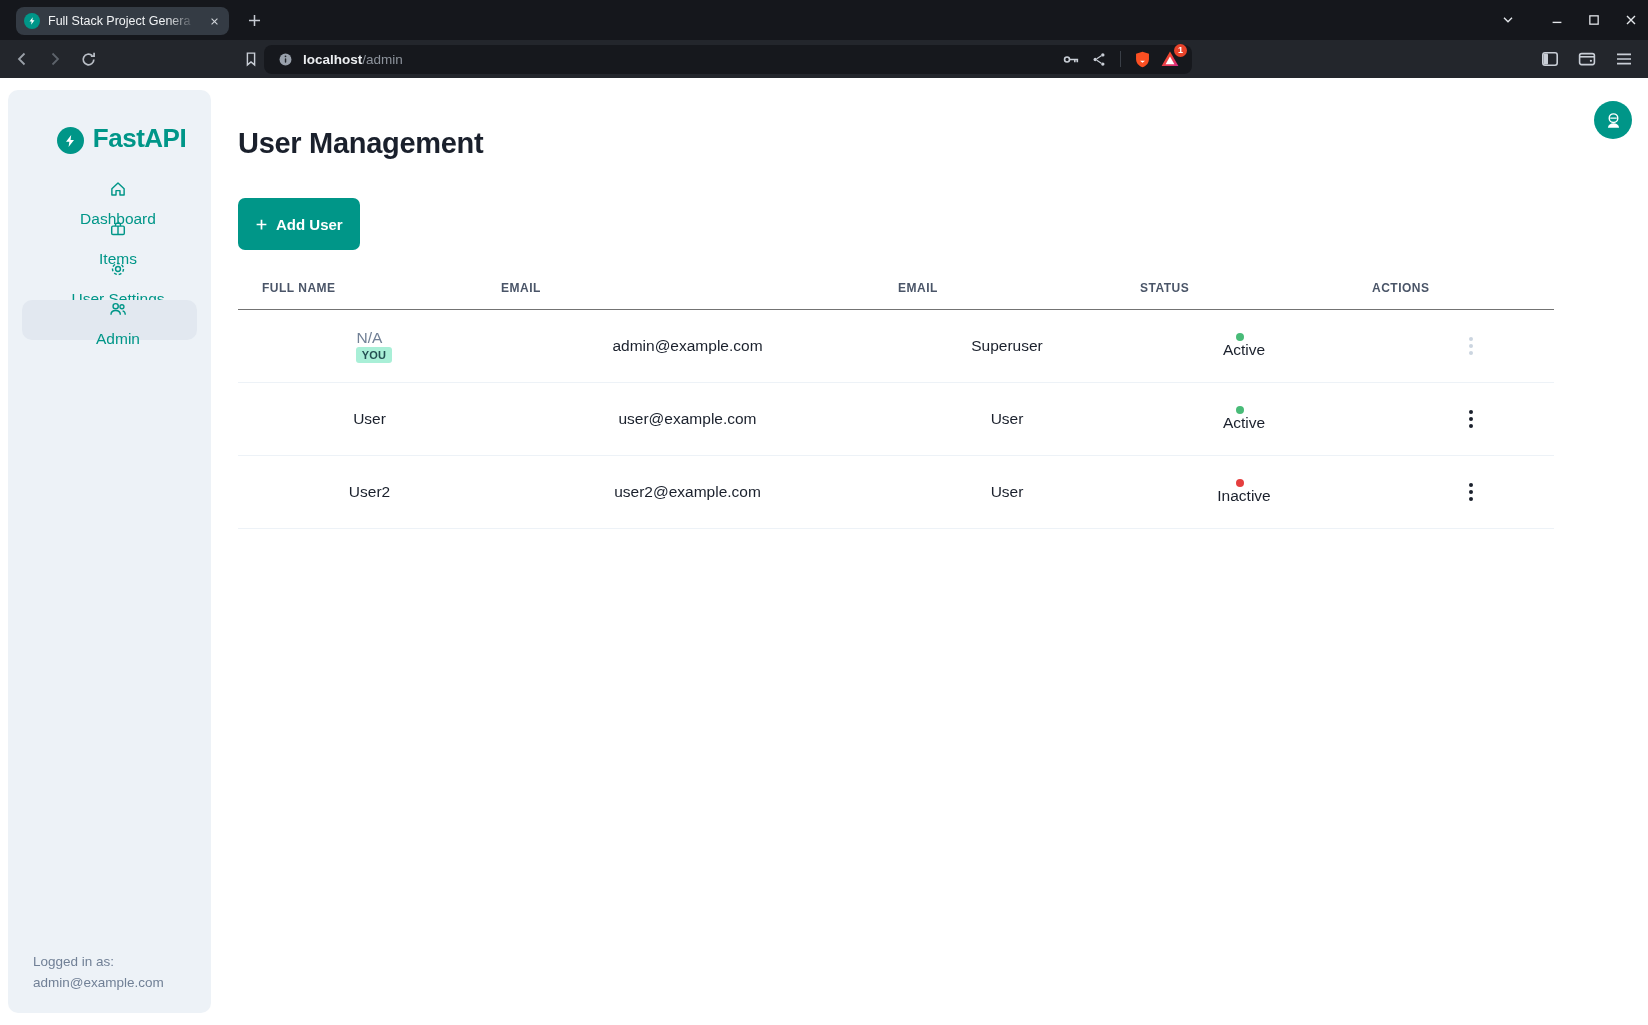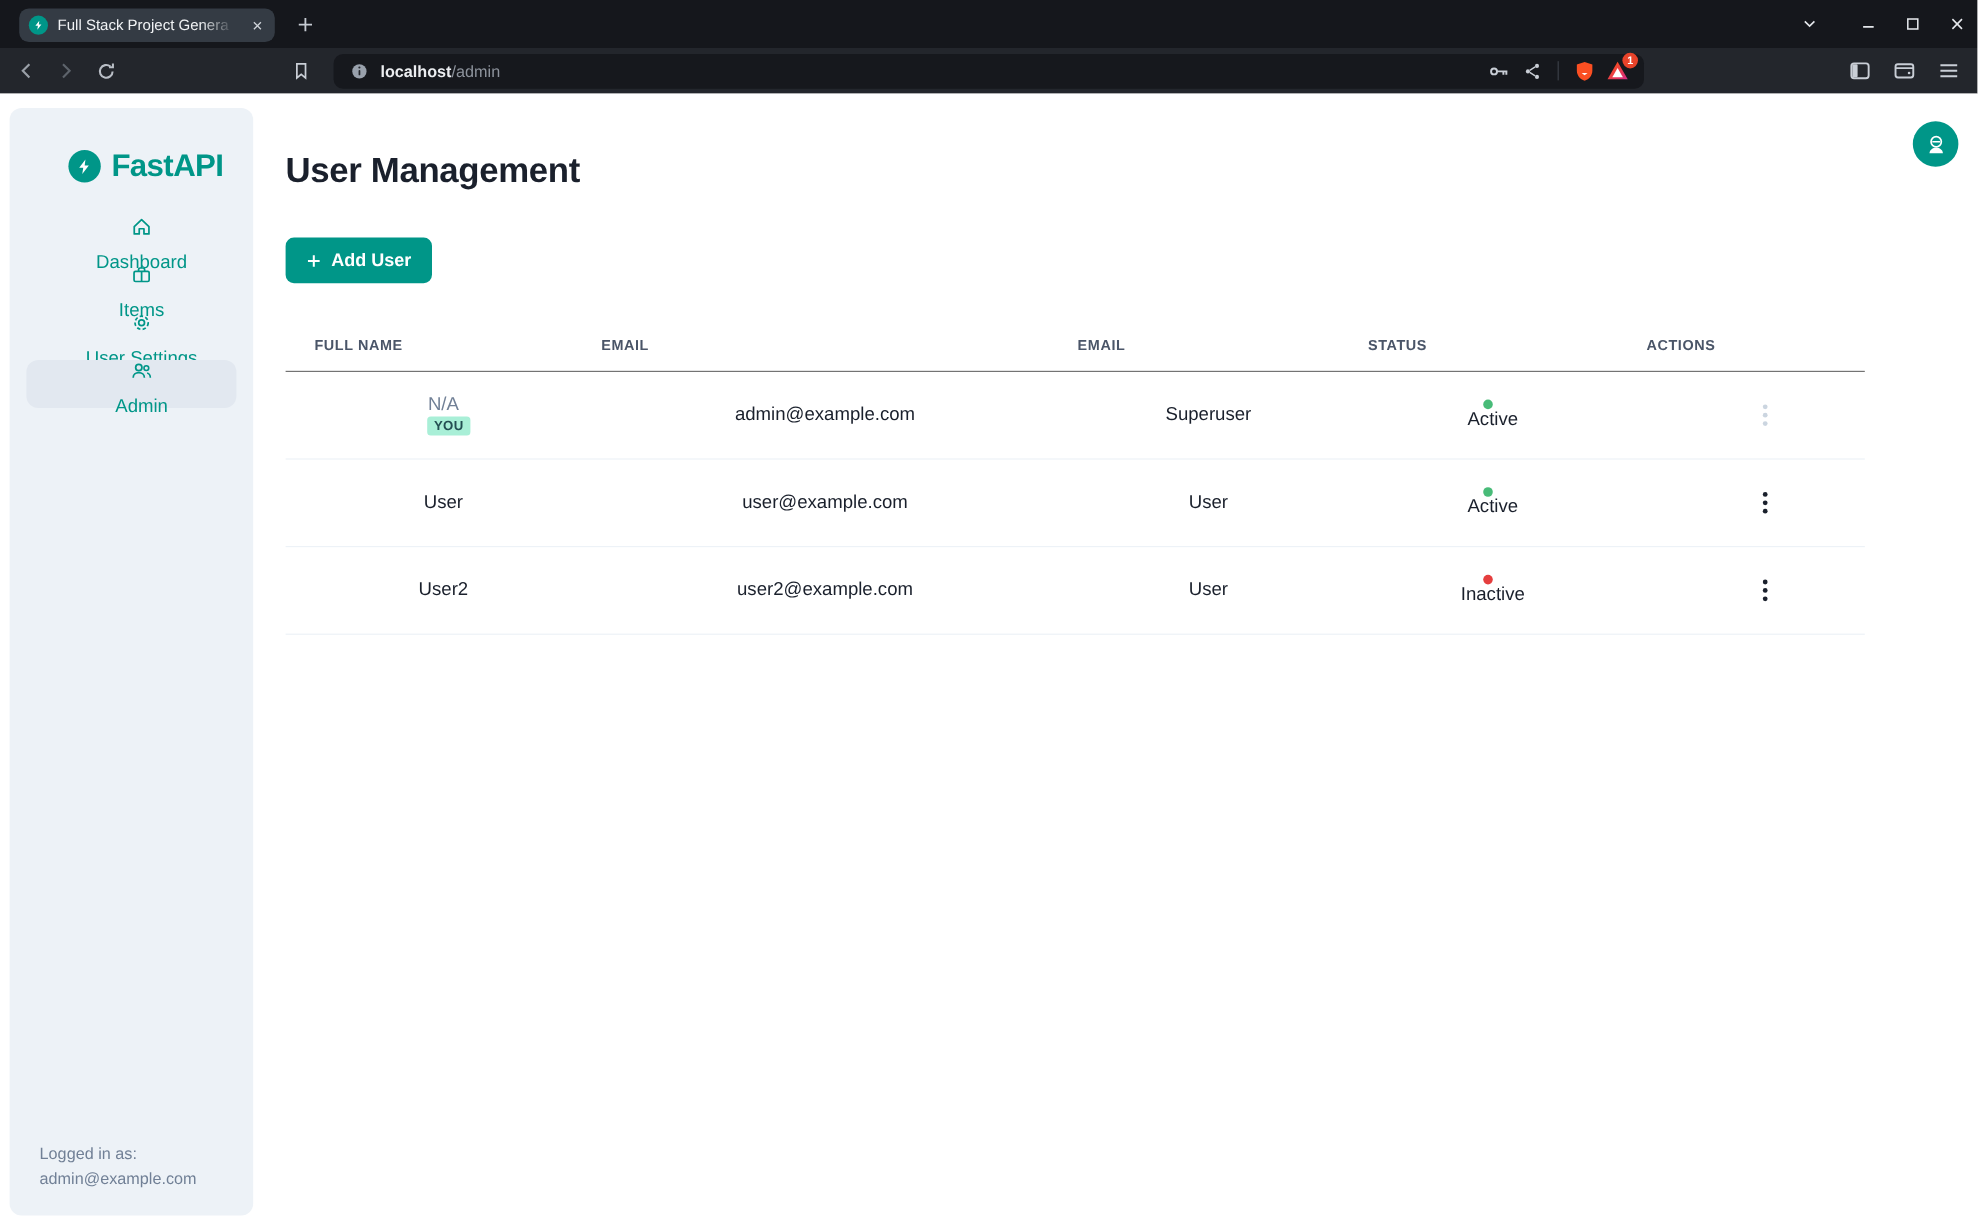--- a/index.html
+++ b/index.html
@@ -19,58 +19,58 @@
   .new-tab { position:absolute; left:243px; top:9px; width:22px; height:22px; }
   .win-controls { position:absolute; right:8px; top:0; height:40px; display:flex; align-items:center; gap:19px; }
   .win-controls .icon-btn { width:18px; height:18px; }
   .wc-chevron { margin-right:12px; }
 
   .toolbar { position:absolute; left:0; top:40px; width:1648px; height:38px; background:#23262c;
              display:flex; align-items:center; }
   .nav-btns { display:flex; align-items:center; gap:13px; padding-left:12px; }
   .nav-btns .icon-btn { width:20px; height:20px; }
   .bookmark-btn { margin-left:143px; width:20px; height:20px; }
-  .url-bar { margin-left:17px; width:1092px; height:29px; background:#16181d; border-radius:8px;
+  .url-bar { margin-left:3px; width:928px; height:29px; background:#16181d; border-radius:8px;
              display:flex; align-items:center; padding:0 11px; gap:8px; cursor:text; }
   .url-text { font-size:13.5px; white-space:nowrap; }
   .url-host { color:#eceef1; font-weight:700; }
   .url-path { color:#8d939c; }
   .url-spacer { flex:1; }
   .url-bar .icon-btn { width:20px; height:20px; }
   .url-divider { width:1px; height:16px; background:#3a3f47; margin:0 3px; }
   .rewards-wrap { position:relative; width:21px; height:20px; }
   .rewards-badge { position:absolute; top:-5px; right:-6px; min-width:13px; height:13px; border-radius:7px;
                    background:#e8432a; color:#fff; font-size:9px; font-weight:700; line-height:13px;
                    text-align:center; padding:0 2px; }
   .toolbar-right { margin-left:auto; display:flex; align-items:center; gap:17px; padding-right:14px; }
   .toolbar-right .icon-btn { width:20px; height:20px; }
 
   
   .content { position:absolute; left:0; top:78px; width:1648px; height:947px; background:#fff; }
 
   .sidebar { position:absolute; left:8px; top:12px; bottom:12px; width:203px;
              background:#EDF2F7; border-radius:10px; }
-  .brand { margin-top:33px; display:flex; align-items:center; justify-content:center; gap:9px;padding-left:24px; }
+  .brand { margin-top:33px; display:flex; align-items:flex-end; justify-content:center; gap:9px;padding-left:24px; }
   .brand-logo { width:27px; height:27px; border-radius:50%; background:#009688; display:flex;
                 align-items:center; justify-content:center; }
   .brand-name { color:#009688; font-size:26px; font-weight:700; letter-spacing:-0.5px; }
   .side-nav { margin-top:26px; display:flex; flex-direction:column; }
   .nav-item { height:40px; margin:0 14px; padding-left:17px; display:flex; align-items:center; gap:12px;
               color:#009688; font-size:15.5px; border-radius:10px; cursor:pointer;flex-direction:column; }
   .nav-item.active { background:#E2E8F0; }
   .nav-item svg { flex:none; }
   .logged-in { position:absolute; left:25px; bottom:20px; font-size:13.5px; color:#718096; line-height:21px;margin-top:36px; }
 
   .avatar-btn { position:absolute; right:16px; top:23px; width:38px; height:38px; border-radius:50%;
                 background:#009688; display:flex; align-items:center; justify-content:center; border:none; cursor:pointer; }
 
   .main { position:absolute; left:238px; top:0; right:0; bottom:0; }
   .page-title { position:absolute; left:0; top:49px; font-size:29px; font-weight:700; color:#1A202C;
                 letter-spacing:-0.3px; }
-  .add-btn { position:absolute; left:0; top:120px; height:38px; padding:0 17px; background:#009688;
+  .add-btn { position:absolute; left:0; top:120px; height:52px; padding:0 17px; background:#009688;
              color:#fff; border:none; border-radius:7px; font-size:15px; font-weight:700;
              font-family:inherit; display:inline-flex; align-items:center; gap:8px; cursor:pointer;text-align:right; }
 
   .user-table { position:absolute; left:0; top:188px; width:1316px; }
   .t-head, .t-row { display:grid; grid-template-columns:239px 397px 242px 232px 206px; align-items:center; }
   .t-head { height:44px; border-bottom:1px solid #737373; }
   .t-head span { padding-left:24px; font-size:12px; font-weight:700; color:#4A5568; letter-spacing:0.5px; }
   .t-row { height:73px; border-bottom:1px solid #EDF2F7; font-size:15.5px; color:#1A202C; }
   .t-row > div { padding-left:24px; display:flex; align-items:center;flex-direction:column; }
   .you-badge { margin-left:9px; background:#A9EFD7; color:#234E52; font-size:11px; font-weight:700;

